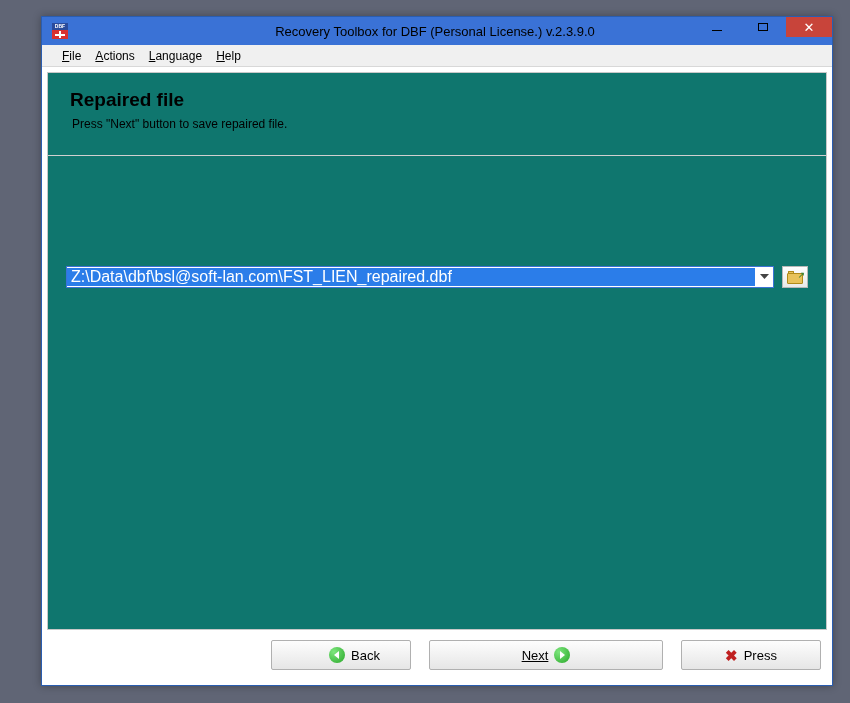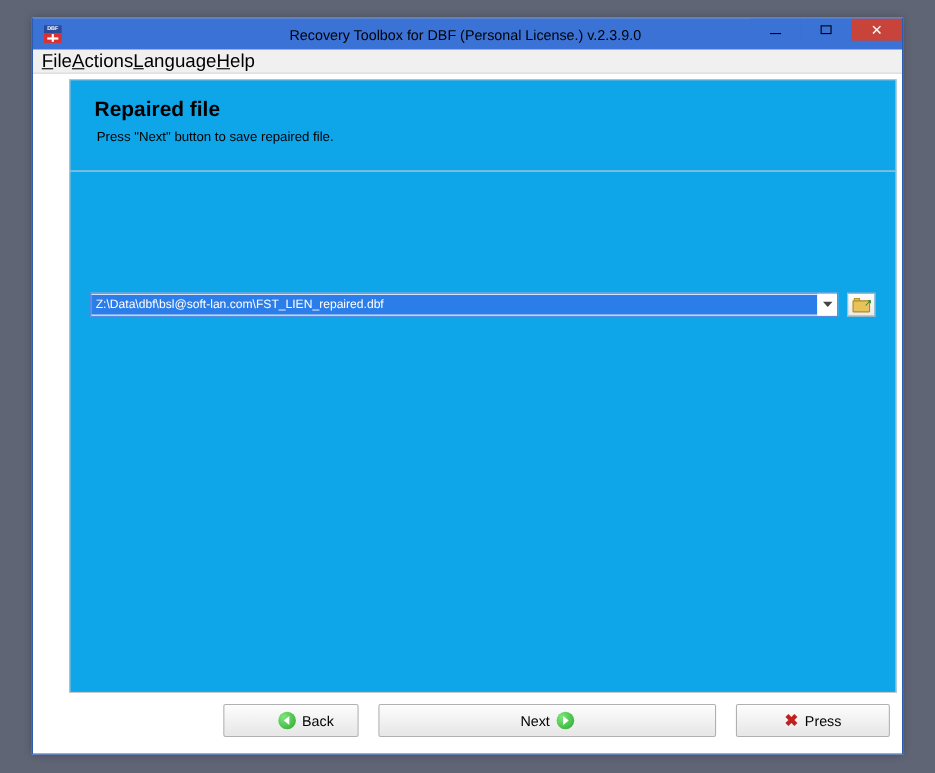--- a/index.html
+++ b/index.html
@@ -7,21 +7,21 @@
       background: #606575;
       font-family: 'Segoe UI', Tahoma, sans-serif;
       font-size: 12px;
       width: 850px;
       height: 703px;
       overflow: hidden;
       position: relative;
     }
     .window {
       position: absolute;
-      left: 29px;
+      left: 41px;
       top: 16px;
       width: 792px;
       height: 670px;
       background: #fff;
       border: 1px solid #2a5db0;
       box-shadow: 0 0 8px rgba(0,0,0,0.3);
     }
     .titlebar {
       height: 28px;
       background: #3a72d6;
@@ -70,32 +70,32 @@
     .win-btn.close { background: #c8443a; color: #fff; }
     .min-line { width: 10px; height: 1px; background: #000; margin-top: 6px; }
     .max-box { width: 10px; height: 8px; border: 1px solid #000; }
     .close-x { font-size: 13px; font-weight: 300; }
     .menubar {
       height: 22px;
       background: #f0f0f0;
       border-bottom: 1px solid #d8d8d8;
       display: flex;
       align-items: center;
-      padding-left: 8px;
-      font-size: 17px;
+      padding-left: 20px;
+      gap: 14px;
+      font-size: 12px;
       color: #000;
     }
     .menubar .m { cursor: pointer; }
     .menubar .m .u { text-decoration: underline; }
     .client {
       position: absolute;
       left: 5px; right: 5px; top: 55px; bottom: 55px;
       border: 1px solid #c8c8c8;
-      background: #0ea5e9;
-      margin-left: 28px;
+      background: #0f766e;
     }
     .heading-area {
       padding: 16px 22px 10px 22px;
     }
     .heading {
       font-size: 19px; font-weight: bold; color: #000; margin-bottom: 6px;
     }
     .subheading {
       font-size: 12px; color: #000; padding-left: 2px;
     }
@@ -118,21 +118,21 @@
       border: 1px solid #3a72d6;
       background: #fff;
       display: flex;
       align-items: center;
       position: relative;
     }
     .combo-input {
       flex: 1;
       background: #2b7de9;
       color: #fff;
-      font-size: 11px;
+      font-size: 16px;
       padding: 2px 4px;
       margin: 0;
       border: none;
       height: 18px;
       line-height: 16px;
       font-family: inherit;
     }
     .combo-arrow {
       width: 18px;
       height: 20px;
@@ -173,22 +173,22 @@
       background: linear-gradient(#fdfdfd,#e6e6e6);
       display: flex;
       align-items: center;
       justify-content: center;
       gap: 6px;
       font-size: 13px;
       color: #000;
       cursor: pointer;
       border-radius: 2px;
     }
-    .btn.back { width: 123px; padding-left: 27px; }
-    .btn.next { width: 307px; }
+    .btn.back { width: 140px; padding-left: 27px; }
+    .btn.next { width: 234px; text-decoration: underline; }
     .btn.exit { width: 140px; }
     .circ-arrow {
       width: 16px; height: 16px; border-radius: 50%;
       background: radial-gradient(circle at 30% 30%, #7de67d, #2aa82a);
       display: flex; align-items: center; justify-content: center;
       color: #fff; font-size: 10px; font-weight: bold;
     }
     .x-icon {
       color: #c02020; font-size: 15px; font-weight: bold; line-height: 1;
     }

